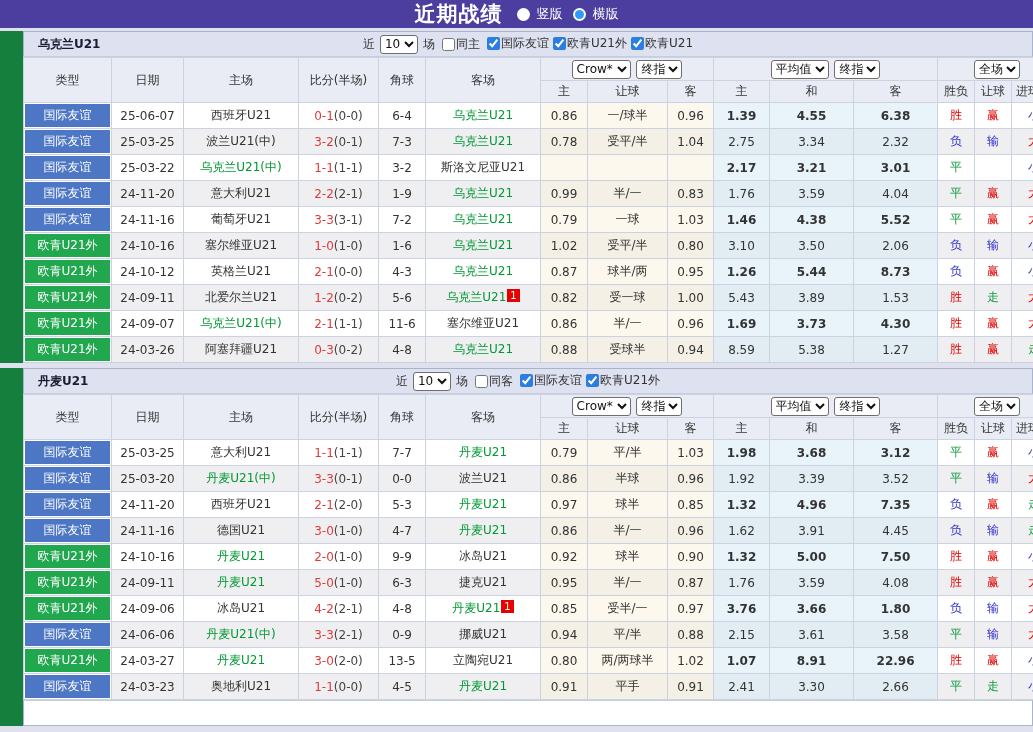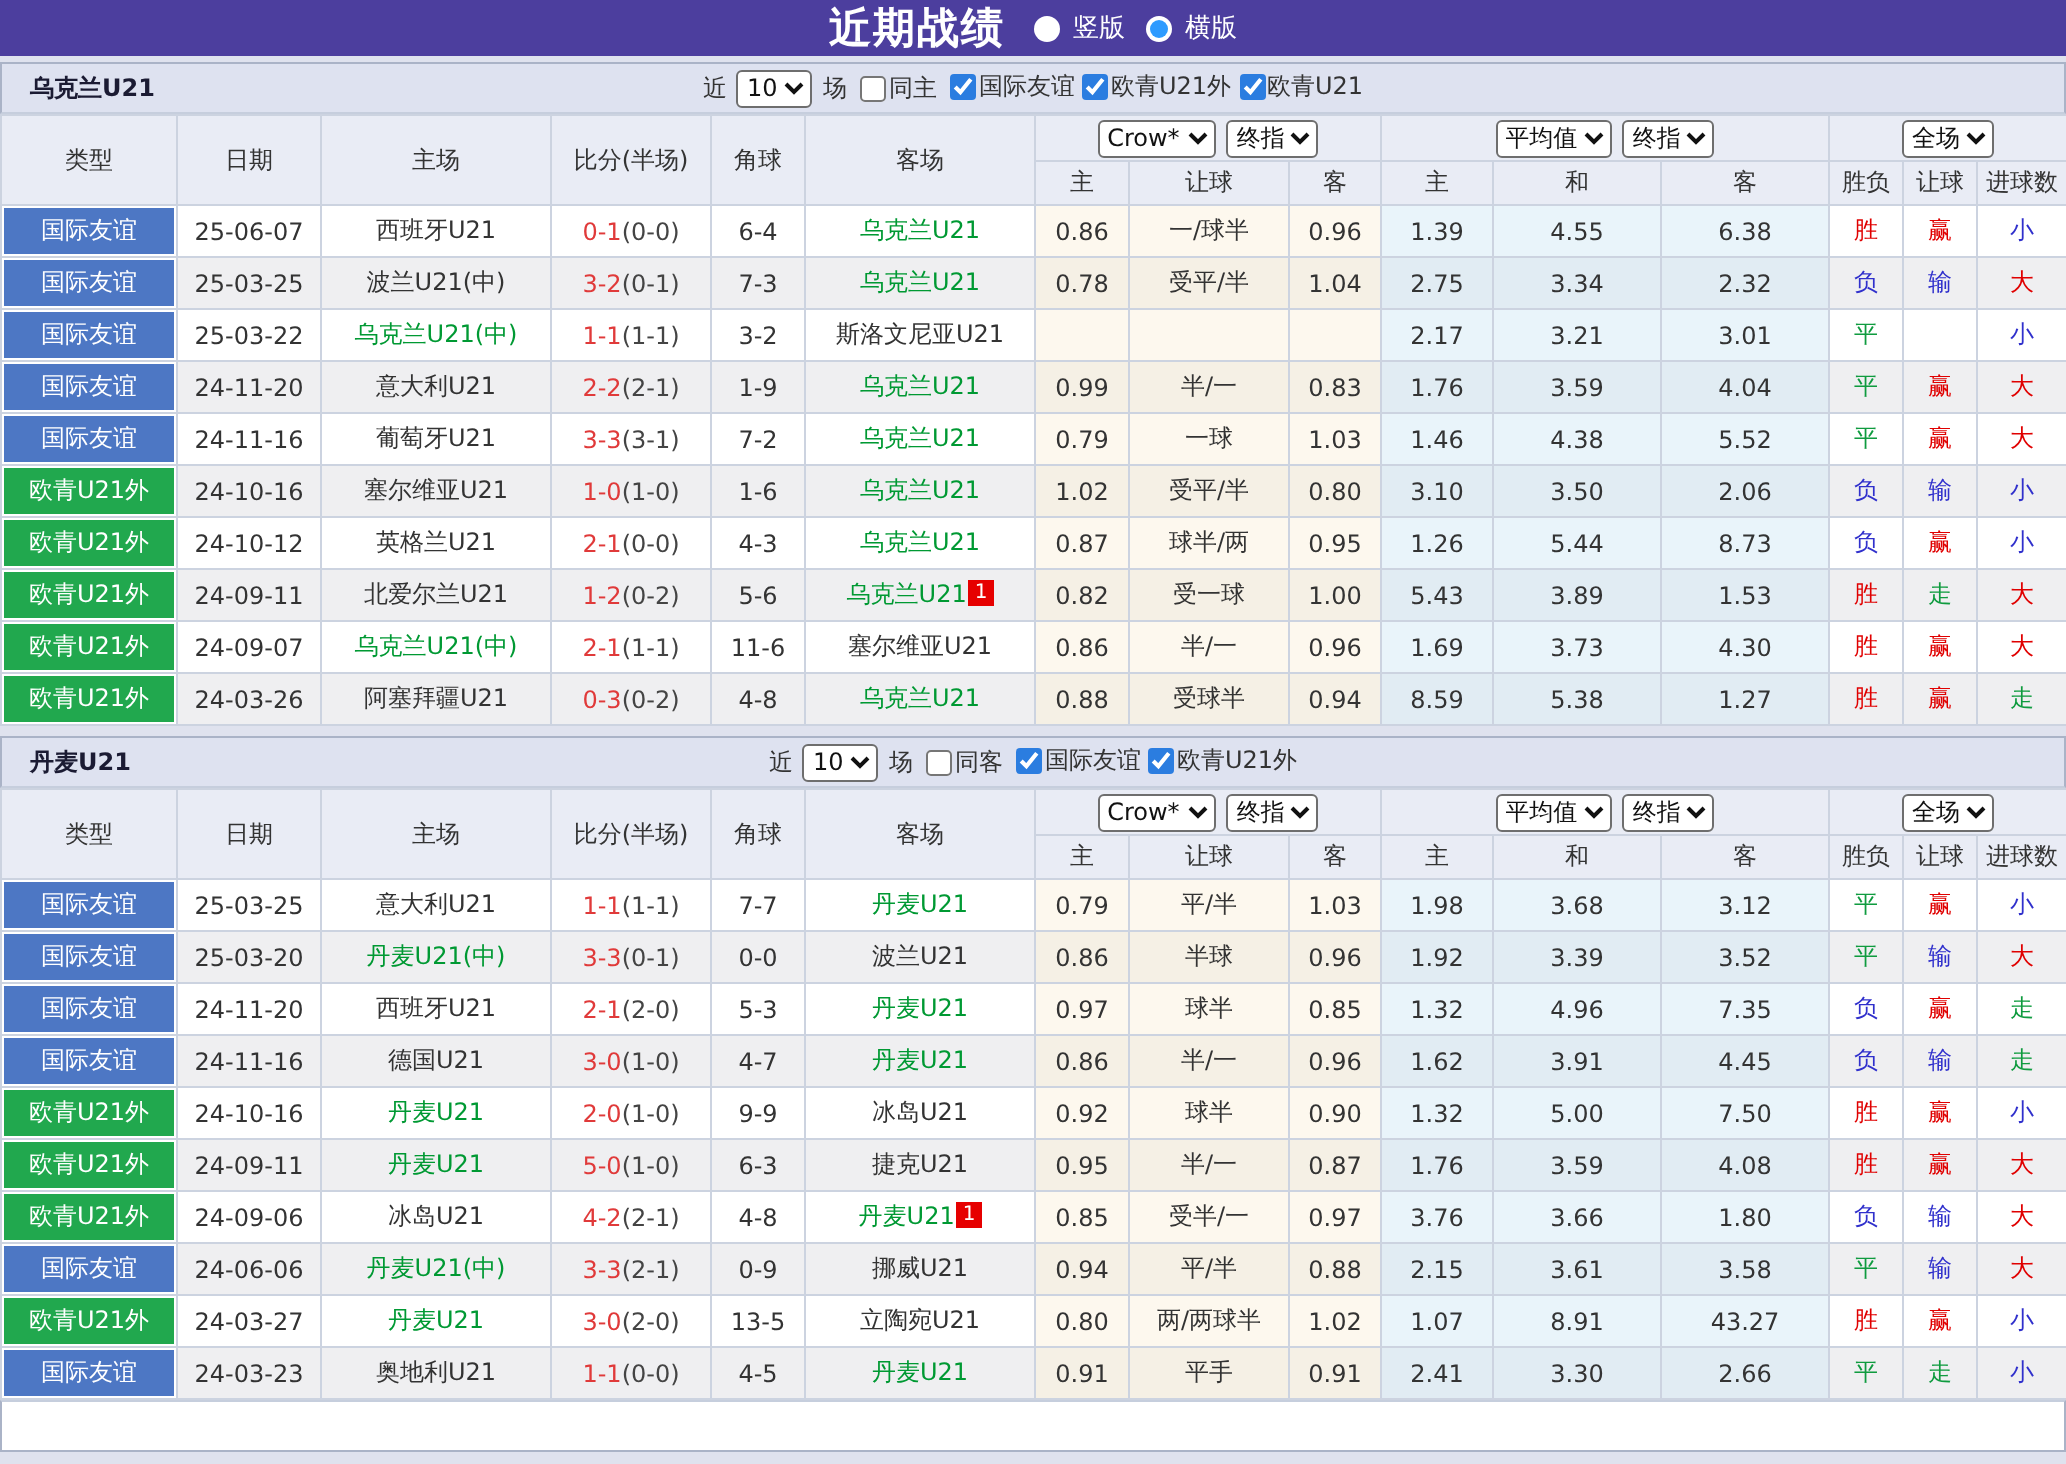--- a/index.html
+++ b/index.html
@@ -13,21 +13,21 @@
   .title-bar {
     height:28px; background:#4c3e9e; color:#fff;
     display:flex; align-items:center; justify-content:center; gap:10px;
     margin-bottom:3px;
   }
   .title-bar .title { font-weight:bold; font-size:21px; letter-spacing:1px; margin-right:4px; }
   .radio-opt { display:inline-flex; align-items:center; gap:7px; font-size:13px; cursor:pointer; }
   .radio { width:13px; height:13px; border-radius:50%; background:#fff; display:inline-block; position:relative; }
   .radio.sel::after { content:""; position:absolute; inset:2px; border-radius:50%; background:#2e9bff; }
   
-  .section { margin-bottom:5px; background:#15803d; }
+  .section { margin-bottom:5px; background:#15803d;padding-left:23px; }
   .team-bar {
     height:26px; background:#dee2f0; position:relative;
     border:1px solid #aab3c7; border-bottom:1px solid #c6cedd;
     display:flex; align-items:center;
   }
   .team-name { font-weight:bold; color:#1b1b33; margin-left:14px; position:relative; z-index:2; }
   .filters {
     position:absolute; left:0; right:0; top:0; bottom:0;
     display:flex; align-items:center; justify-content:center; gap:3px; z-index:1;
   }
@@ -49,21 +49,21 @@
     overflow:hidden; white-space:nowrap;
   }
   thead th { background:#e9ecf5; font-weight:normal; color:#333; height:22px; }
   thead tr:first-child th { height:23px; }
   thead th.grp select { margin:0 1px; }
   tbody td { height:25px; }
   tr.odd td.plain { background:#fff; }
   tr.even td.plain { background:#efeff1; }
   tr.odd td.crow { background:#fdf8ee; }
   tr.even td.crow { background:#f5f0e5; }
-  tr.odd td.avg { background:#e9f4fa; }
+  tr.odd td.avg { background:#e9f4fa;font-weight:bold; }
   tr.even td.avg { background:#e1ecf3; }
   td.type-cell { padding:1px; background:#fff; }
   .badge { height:23px; line-height:23px; color:#fff; font-size:12px; }
   .grn { color:#009933; }
   .score-main { color:#e03a3a; }
   .score-half { color:#444; }
   .card {
     display:inline-block; background:#e60000; color:#fff; font-size:10px;
     line-height:13px; padding:0 3px; margin-left:1px; vertical-align:2px;
   }
@@ -589,21 +589,21 @@
             <td class="plain">24-03-27</td>
             <td class="plain"><span class="grn">丹麦U21</span></td>
             <td class="plain"><span class="score-main">3-0</span><span class="score-half">(2-0)</span></td>
             <td class="plain">13-5</td>
             <td class="plain"><span>立陶宛U21</span></td>
             <td class="crow">0.80</td>
             <td class="crow">两/两球半</td>
             <td class="crow">1.02</td>
             <td class="avg">1.07</td>
             <td class="avg">8.91</td>
-            <td class="avg">43.27</td>
+            <td class="avg">22.96</td>
             <td class="plain"><span class="res-r">胜</span></td>
             <td class="plain"><span class="res-r">赢</span></td>
             <td class="plain"><span class="res-b">小</span></td>
           </tr>
           <tr class="even">
             <td class="type-cell">
               <div class="badge" style="background: rgb(77, 119, 196);">国际友谊</div>
             </td>
             <td class="plain">24-03-23</td>
             <td class="plain"><span>奥地利U21</span></td>

